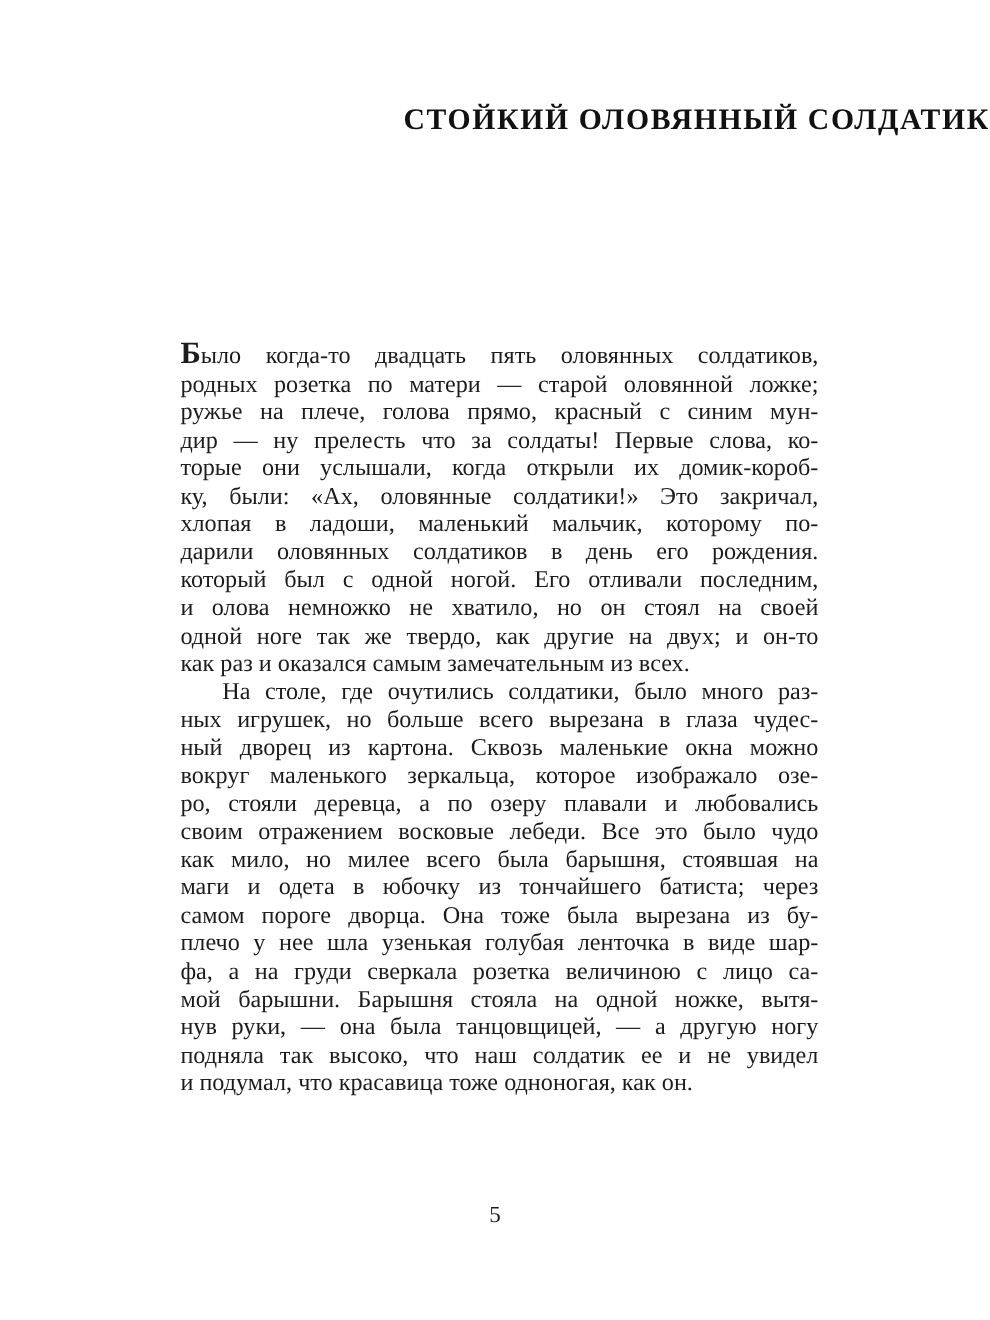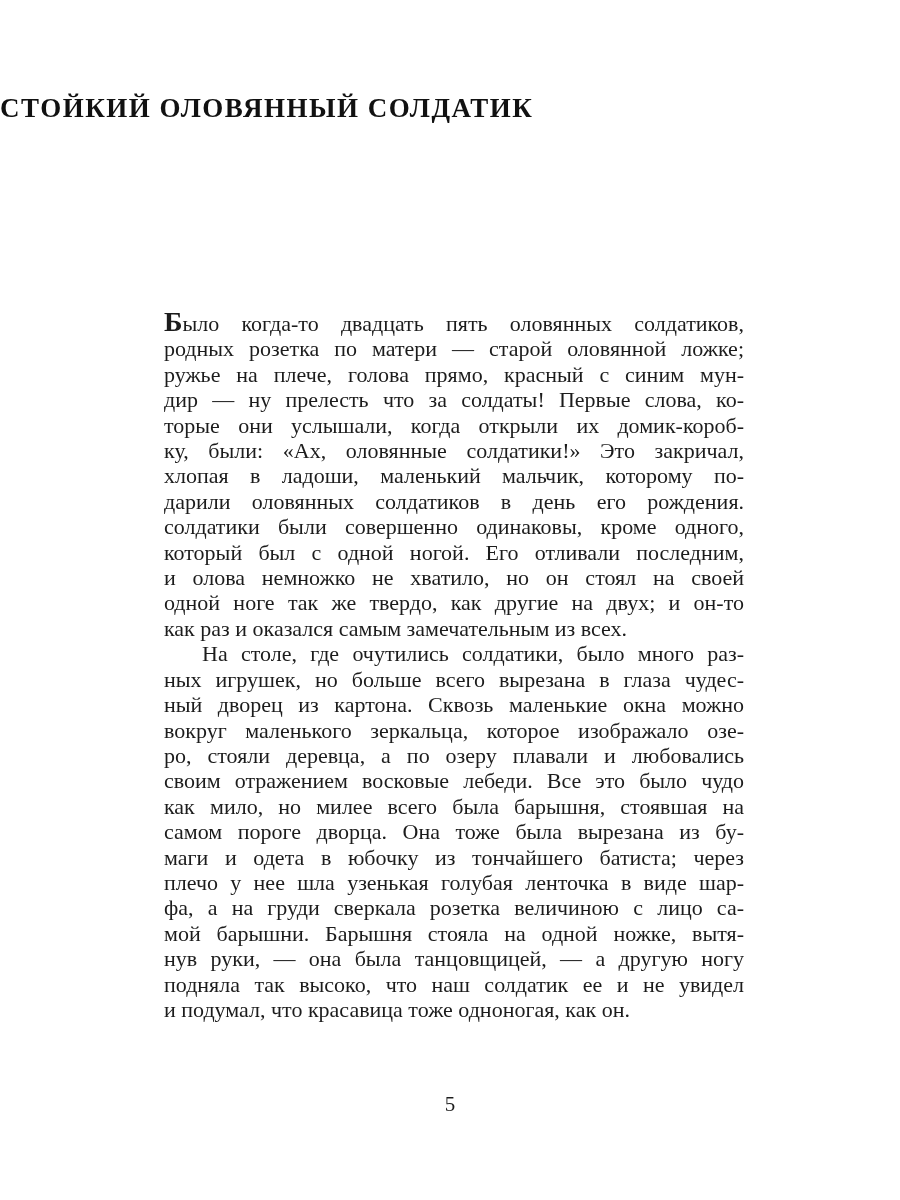--- a/index.html
+++ b/index.html
@@ -10,21 +10,21 @@
     background: #ffffff;
     font-family: "Liberation Serif", serif;
     color: #1c1c1c;
     overflow: hidden;
   }
   .title {
     position: absolute;
     top: 93px;
     left: 0;
     width: 100%;
-    text-align: left;
+    text-align: right;
     font-weight: 700;
     font-size: 27px;
     letter-spacing: 1.5px;
     color: #111111;
   }
   .text-block {
     position: absolute;
     left: 164px;
     top: 308px;
     width: 580px;
@@ -61,34 +61,33 @@
 
   <div class="text-block">
       <div class="line"><span class="dropcap">Б</span>ыло когда-то двадцать пять оловянных солдатиков,</div>
       <div class="line">родных розетка по матери — старой оловянной ложке;</div>
       <div class="line">ружье на плече, голова прямо, красный с синим мун-</div>
       <div class="line">дир — ну прелесть что за солдаты! Первые слова, ко-</div>
       <div class="line">торые они услышали, когда открыли их домик-короб-</div>
       <div class="line">ку, были: «Ах, оловянные солдатики!» Это закричал,</div>
       <div class="line">хлопая в ладоши, маленький мальчик, которому по-</div>
       <div class="line">дарили оловянных солдатиков в день его рождения.</div>
-      <div class="line">солдатики были совершенно одинаковы, кроме одного,</div>
       <div class="line">который был с одной ногой. Его отливали последним,</div>
       <div class="line">и олова немножко не хватило, но он стоял на своей</div>
       <div class="line">одной ноге так же твердо, как другие на двух; и он-то</div>
       <div class="line last">как раз и оказался самым замечательным из всех.</div>
       <div class="line indent">На столе, где очутились солдатики, было много раз-</div>
       <div class="line">ных игрушек, но больше всего вырезана в глаза чудес-</div>
       <div class="line">ный дворец из картона. Сквозь маленькие окна можно</div>
       <div class="line">вокруг маленького зеркальца, которое изображало озе-</div>
       <div class="line">ро, стояли деревца, а по озеру плавали и любовались</div>
       <div class="line">своим отражением восковые лебеди. Все это было чудо</div>
       <div class="line">как мило, но милее всего была барышня, стоявшая на</div>
+      <div class="line">маги и одета в юбочку из тончайшего батиста; через</div>
       <div class="line">самом пороге дворца. Она тоже была вырезана из бу-</div>
-      <div class="line">маги и одета в юбочку из тончайшего батиста; через</div>
       <div class="line">плечо у нее шла узенькая голубая ленточка в виде шар-</div>
       <div class="line">фа, а на груди сверкала розетка величиною с лицо са-</div>
       <div class="line">мой барышни. Барышня стояла на одной ножке, вытя-</div>
       <div class="line">нув руки, — она была танцовщицей, — а другую ногу</div>
       <div class="line">подняла так высоко, что наш солдатик ее и не увидел</div>
       <div class="line last">и подумал, что красавица тоже одноногая, как он.</div>
     </div>
 
   <div class="page-number">5</div>
 </div>

